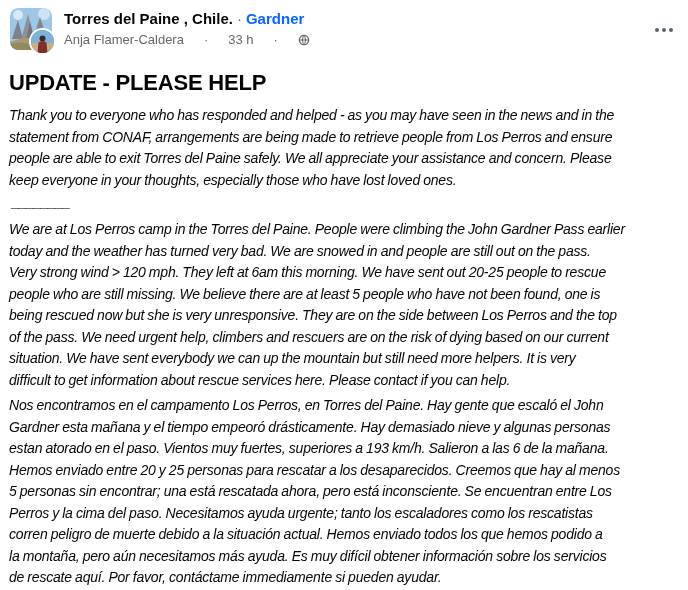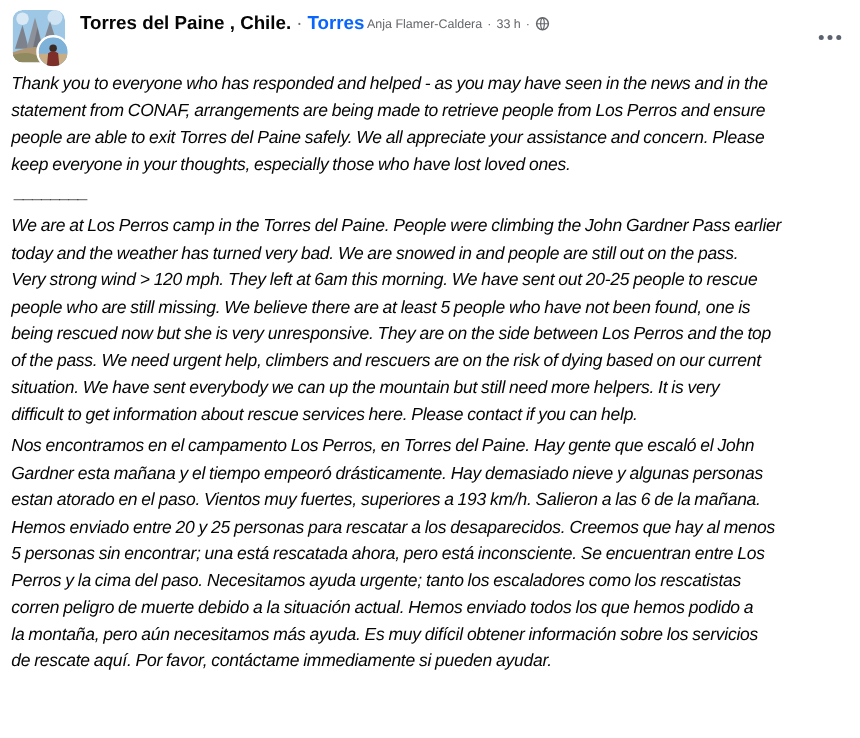--- a/index.html
+++ b/index.html
@@ -23,26 +23,26 @@
   .avatar-stack { position: relative; width: 42px; height: 42px; flex: 0 0 auto; cursor: pointer; }
   .group-avatar-img { width: 42px; height: 42px; border-radius: 8px; display: block; }
   .author-avatar {
     position: absolute; right: -4px; bottom: -5px;
     width: 27px; height: 27px; border-radius: 50%;
     border: 2px solid #fff; overflow: hidden; box-sizing: border-box;
     background: #7fb2d9;
   }
   .author-avatar svg { display: block; width: 23px; height: 23px; }
 
-  .header-text { margin-left: 12px; padding-top: 1px; display: flex; flex-direction: row; gap: 2px; justify-content: space-between; }
+  .header-text { margin-left: 12px; padding-top: 1px; display: flex; flex-direction: column; gap: 2px; justify-content: space-between; }
   .header-line1 { display: flex; align-items: baseline; gap: 4px; font-size: 15px; line-height: 20px; font-weight: 700; }
   .group-name { color: #050505; cursor: pointer; }
   .dot-sep { color: #65676B; font-weight: 400; }
   .join-link { color: #0866FF; cursor: pointer; text-decoration: none; font-weight: 700; }
-  .header-line2 { display: flex; align-items: center; gap: 4px; font-size: 10px; line-height: 17px; color: #65676B; font-weight: 400; }
+  .header-line2 { display: flex; align-items: center; gap: 20px; font-size: 13px; line-height: 17px; color: #65676B; font-weight: 400; }
   .author-name, .timestamp { cursor: pointer; }
   .globe { width: 12px; height: 12px; display: inline-block; }
 
   .more-btn {
     position: absolute; top: 18px; right: 8px;
     width: 32px; height: 24px;
     display: flex; align-items: center; justify-content: center; gap: 3px;
     cursor: pointer; border-radius: 6px;
   }
   .more-btn .d { width: 4px; height: 4px; border-radius: 50%; background: #5c6370; }
@@ -98,21 +98,21 @@
           <circle cx="11.5" cy="8.5" r="3" fill="#3a2a22"></circle>
           <path d="M6.5 23 L7.5 12.5 Q11.5 9.5 15.5 12.5 L16.5 23 Z" fill="#7e2f2a"></path>
         </svg>
       </div>
     </div>
 
     <div class="header-text">
       <div class="header-line1">
         <span class="group-name">Torres del Paine , Chile.</span>
         <span class="dot-sep">·</span>
-        <a class="join-link">Torres</a>
+        <a class="join-link">Gardner</a>
       </div>
       <div class="header-line2">
         <span class="author-name">Anja Flamer-Caldera</span>
         <span class="dot-sep">·</span>
         <span class="timestamp">33 h</span>
         <span class="dot-sep">·</span>
         <svg class="globe" viewBox="0 0 16 16" xmlns="http://www.w3.org/2000/svg">
           <circle cx="8" cy="8" r="6.3" fill="none" stroke="#65676B" stroke-width="1.6"></circle>
           <path d="M1.7 8 H14.3" fill="none" stroke="#65676B" stroke-width="1.3"></path>
           <path d="M8 1.7 C10.6 3.4 10.6 12.6 8 14.3 M8 1.7 C5.4 3.4 5.4 12.6 8 14.3" fill="none" stroke="#65676B" stroke-width="1.3"></path>
@@ -121,20 +121,21 @@
     </div>
 
     <div class="more-btn">
       <span class="d"></span>
       <span class="d"></span>
       <span class="d"></span>
     </div>
   </div>
 
   <div class="post-body">
+    <h1 class="post-title">UPDATE - PLEASE HELP</h1>
 
     <p class="body-text">Thank you to everyone who has responded and helped - as you may have seen in the news and in the
 statement from CONAF, arrangements are being made to retrieve people from Los Perros and ensure
 people are able to exit Torres del Paine safely. We all appreciate your assistance and concern. Please
 keep everyone in your thoughts, especially those who have lost loved ones.</p>
 
     <p class="text-divider">________</p>
 
     <p class="body-text">We are at Los Perros camp in the Torres del Paine. People were climbing the John Gardner Pass earlier
 today and the weather has turned very bad. We are snowed in and people are still out on the pass.

